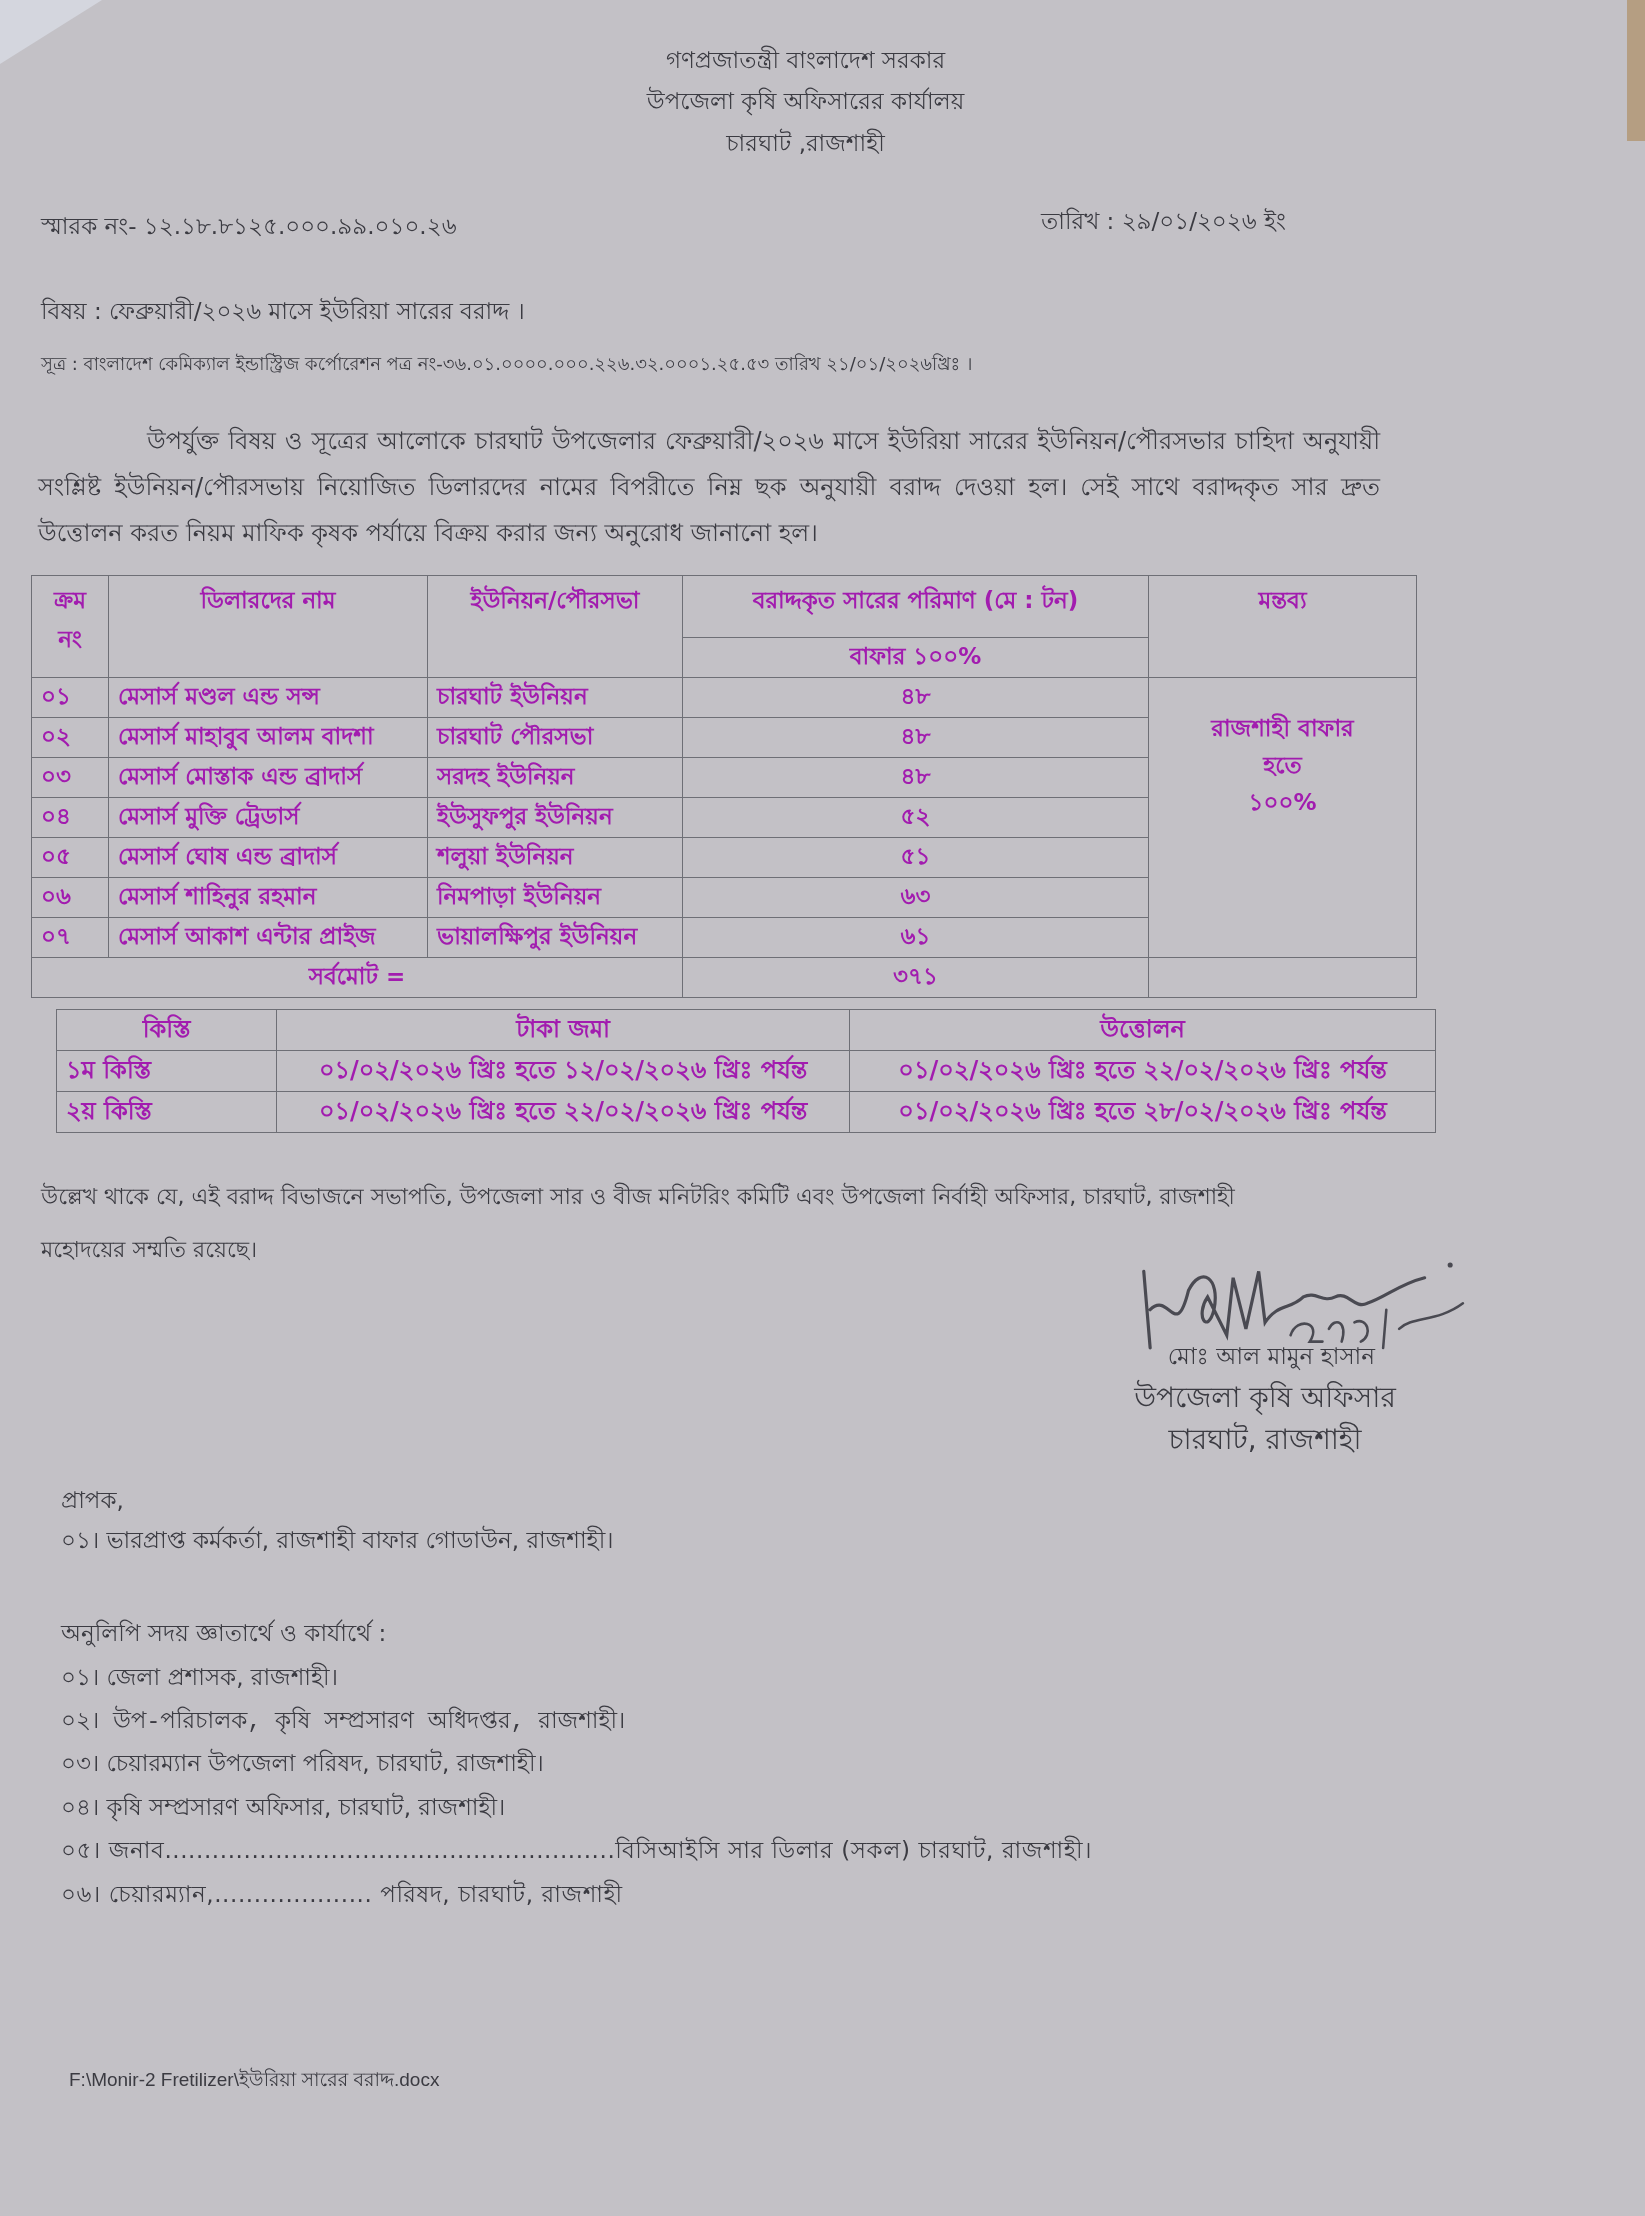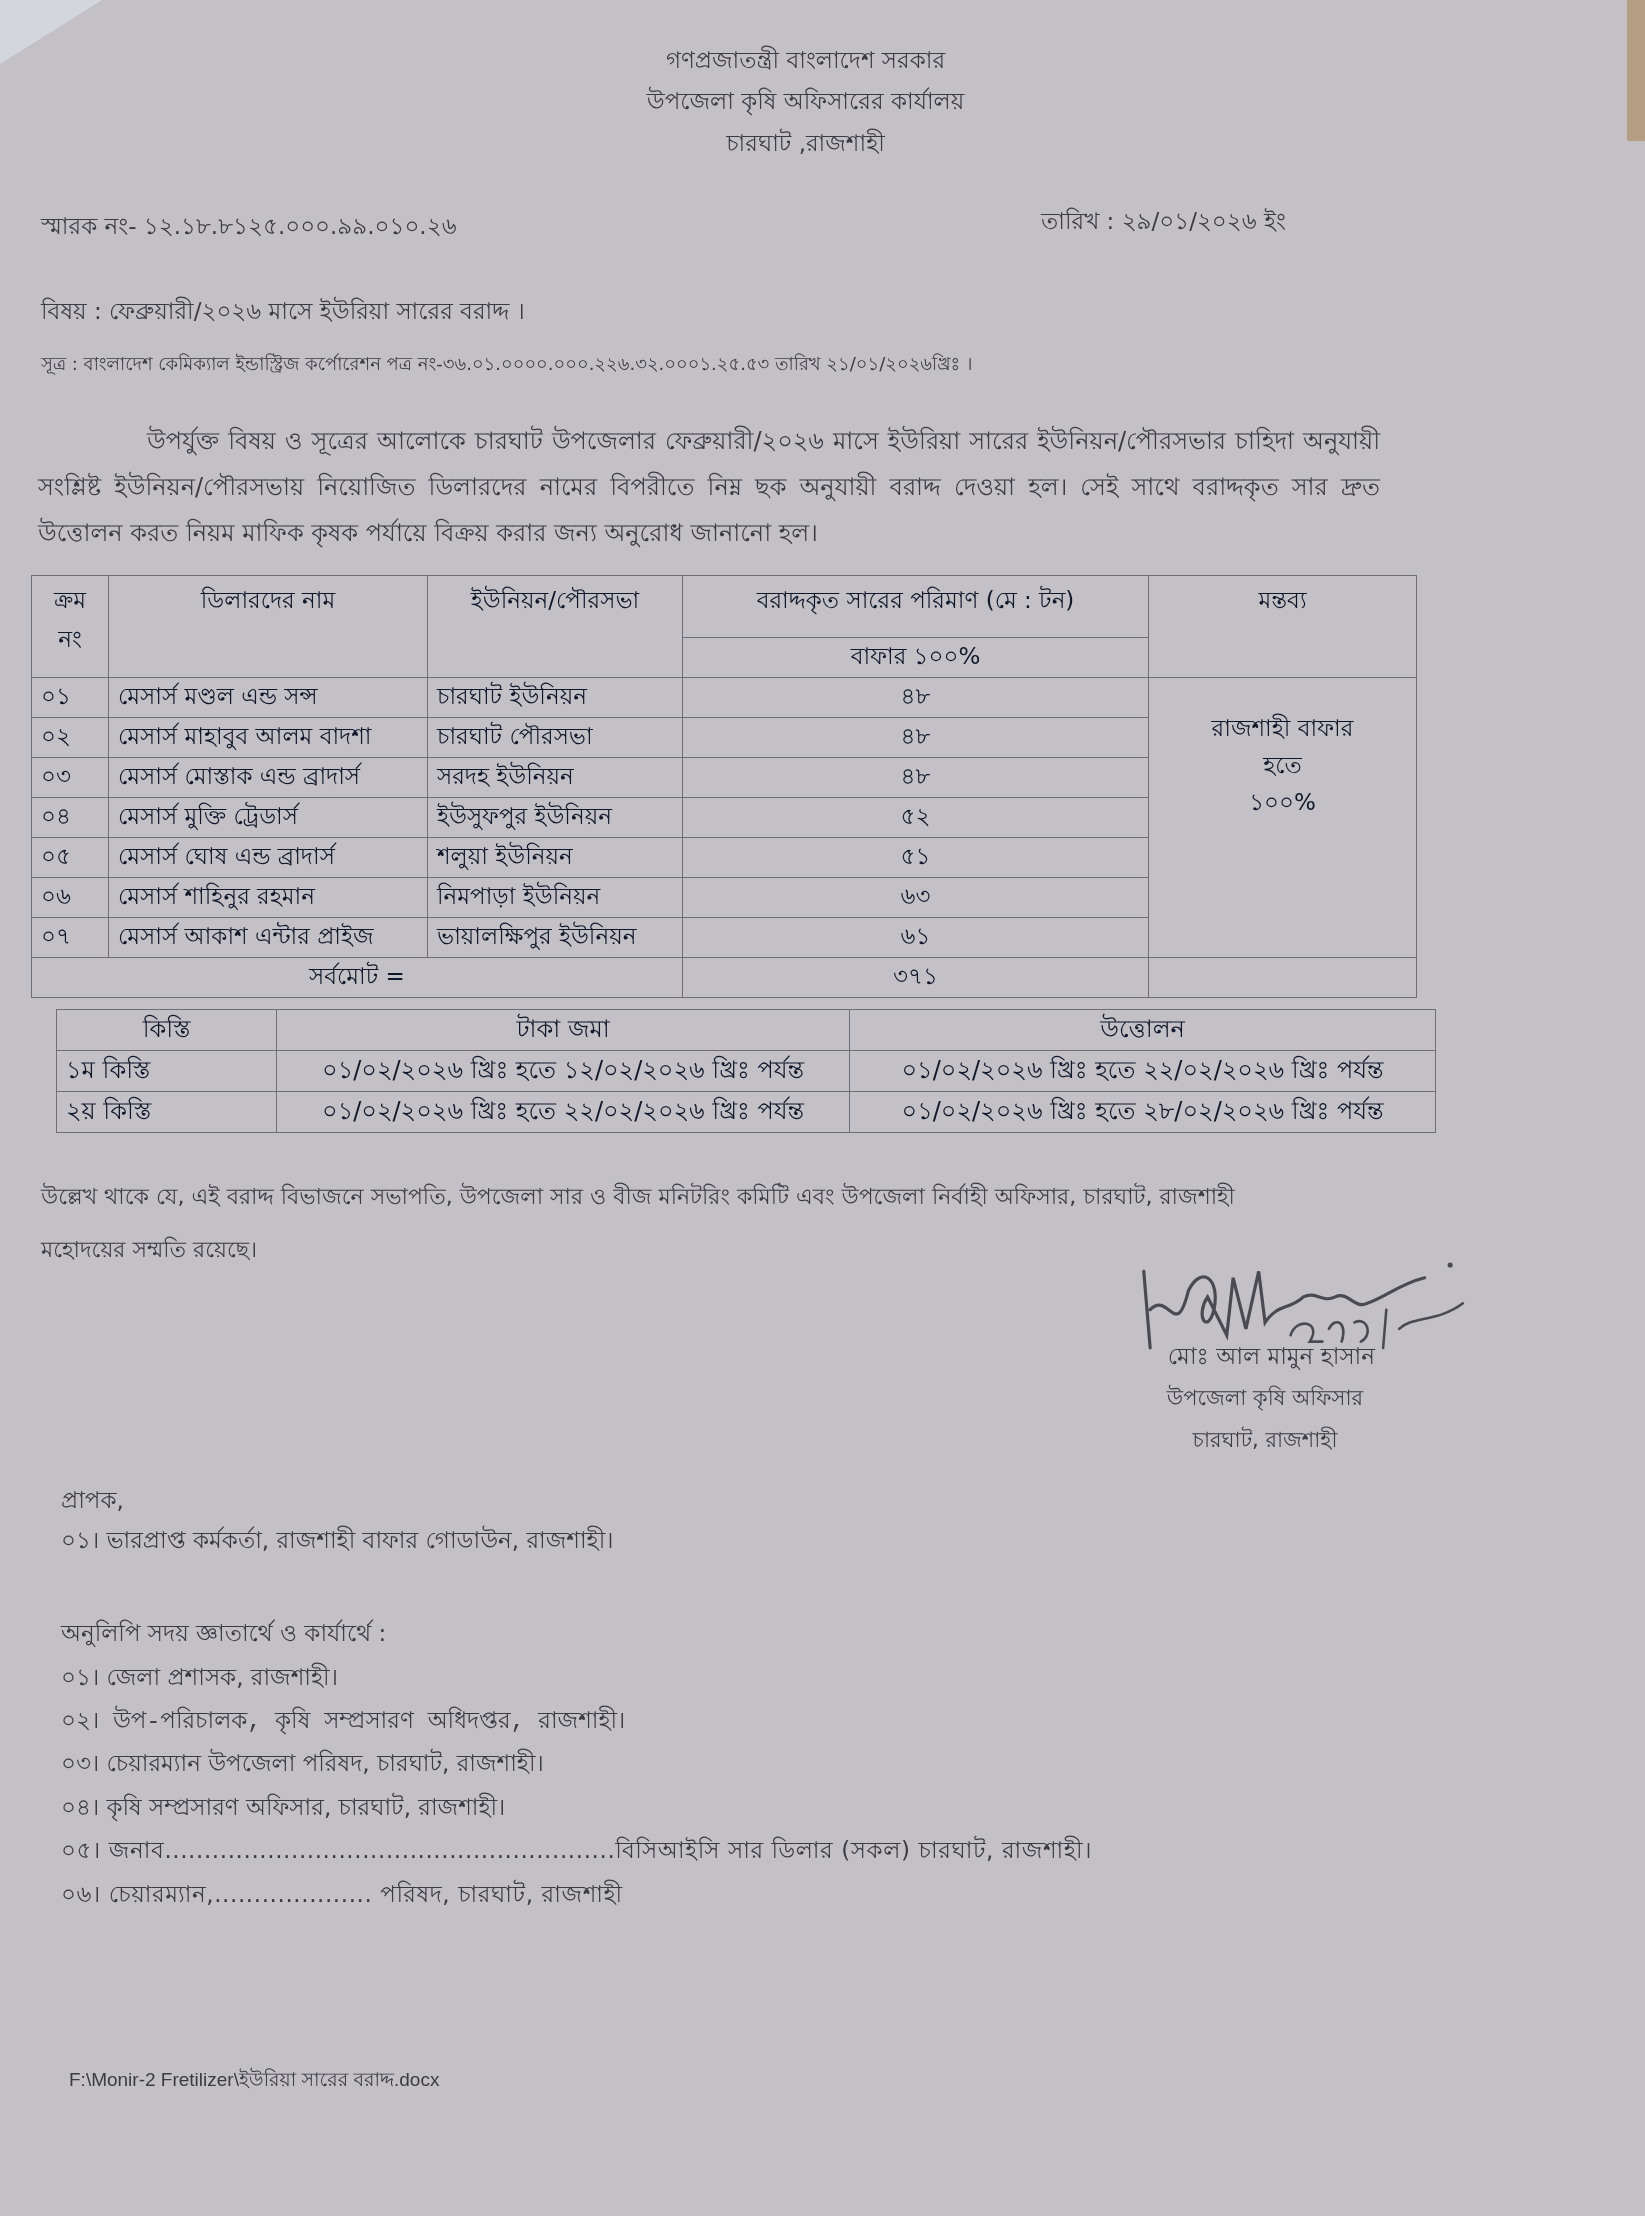--- a/index.html
+++ b/index.html
@@ -22,34 +22,34 @@
   }
   .abs { position: absolute; white-space: nowrap; }
   .hdr { font-size: 23px; text-align: center; width: 767px; left: 422px; line-height: 36px; }
   .t36 { font-size: 23px; }
   .t34 { font-size: 22px; }
   .t30 { font-size: 18px; }
   .para { font-size: 24px; line-height: 46px; left: 38px; width: 1342px; white-space: normal; text-align: justify; }
 
   table { border-collapse: collapse; position: absolute; }
   td, th {
-    border: 1.9px solid #6e6f76; font-weight: normal; font-size: 23px;
-    color: #0f172a; padding: 0 9px; vertical-align: middle;
+    border: 1.9px solid #6e6f76; font-weight: bold; font-size: 23px;
+    color: #a21caf; padding: 0 9px; vertical-align: middle;
   }
   .alloc td, .alloc th { height: 35px; }
   .alloc .head1 th { height: 55px; vertical-align: top; padding-top: 6.4px; }
   .center { text-align: center; }
   .right { text-align: center; }
   .sched td, .sched th { height: 40px; font-size: 24px; }
 
   .signature {
     position: absolute; left: 1131px; top: 1252px; width: 383px; height: 109px;
   }
   .sign-block { position: absolute; left: 1118px; top: 1335px; width: 294px; text-align: center; }
-  .sign-block div { font-size: 21px; line-height: 42px; }
+  .sign-block div { font-size: 28px; line-height: 42px; }
   .dots { letter-spacing: 0.6px; }
 </style>
 </head>
 <body>
 
 <div class="corner-fold"></div>
 <div class="tan-edge"></div>
 
 <div class="page">
 

